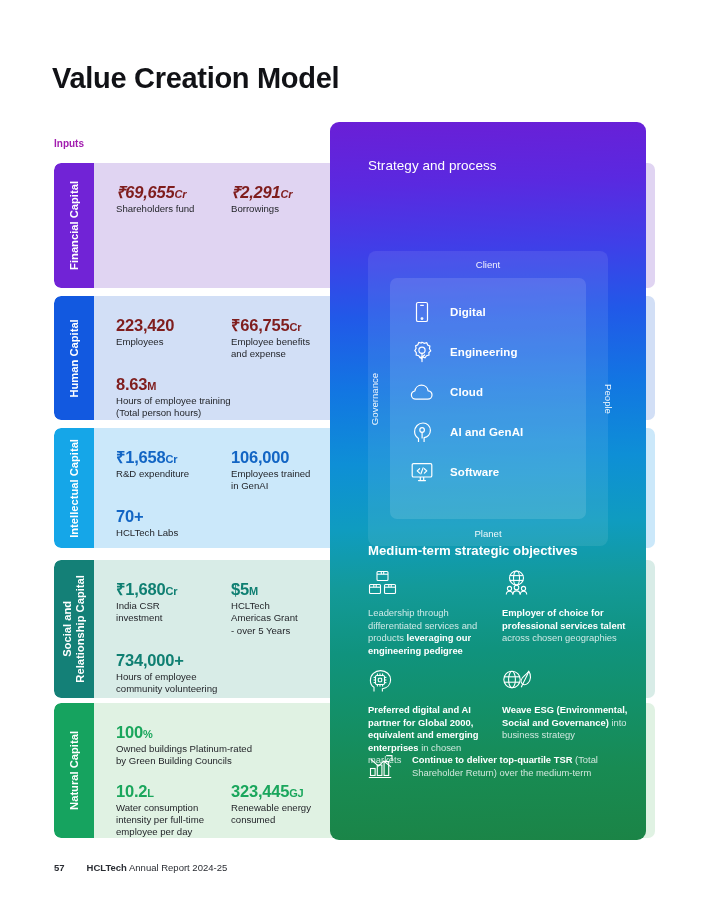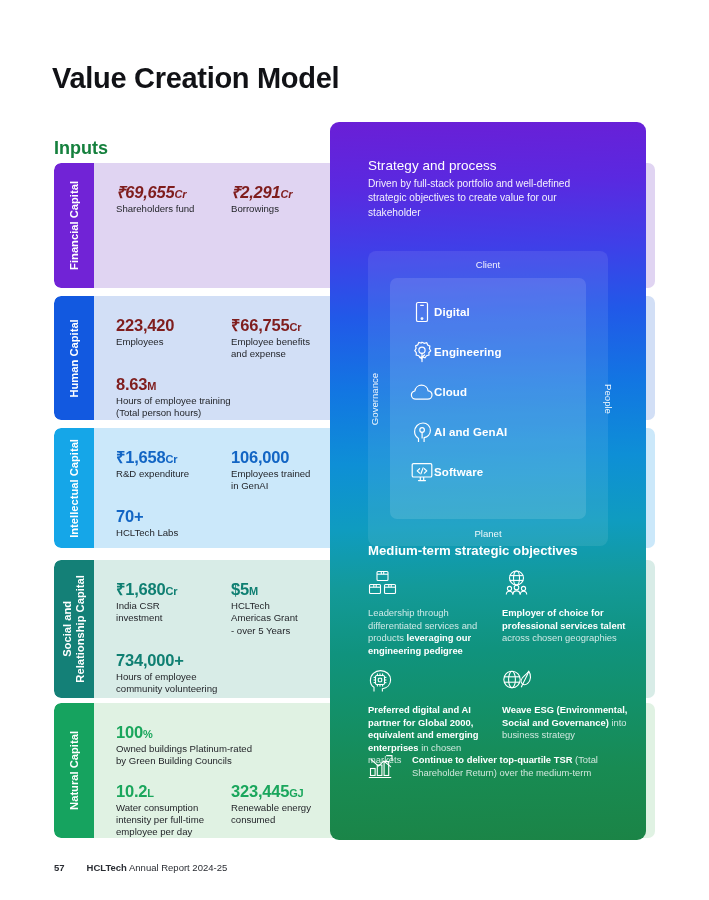--- a/index.html
+++ b/index.html
@@ -12,21 +12,21 @@
   .page { position: relative; width: 709px; height: 900px; background: #fff; padding-left: 48px; }
 
   
   .page-title {
     position: absolute; left: 52px; top: 62px;
     font-size: 29px; font-weight: 700; color: #111216;
     letter-spacing: -0.3px;
   }
   .inputs-label {
     position: absolute; left: 54px; top: 138px;
-    font-size: 18px; font-weight: 700; color: #15803d;
+    font-size: 10px; font-weight: 700; color: #a21caf;
   }
 
   
   .row {
     position: absolute; left: 54px; width: 601px;
     border-radius: 7px; overflow: hidden;
     display: flex;
   }
   .row-tab {
     width: 40px; flex: 0 0 40px;
@@ -144,21 +144,21 @@
   }
   .inner-box {
     position: absolute; left: 22px; top: 27px;
     width: 196px; height: 241px;
     border-radius: 7px;
     background: rgba(255,255,255,0.12);
   }
   .svc-list { position: absolute; left: 0; top: 14px; width: 100%; }
   .svc {
     display: flex; align-items: center;
-    height: 40px; padding-left: 20px; 
+    height: 40px; padding-left: 20px; gap: 16px;
   }
   .svc-ico { width: 24px; height: 24px; flex: 0 0 24px; display: flex; align-items: center; justify-content: center; }
   .svc-ico svg { display: block; }
   .svc-name { font-size: 11.5px; font-weight: 700; letter-spacing: 0.1px; }
 
   
   .mt-title {
     position: absolute; left: 38px; top: 421px;
     font-size: 13.2px; font-weight: 700;
   }
@@ -301,21 +301,20 @@
             </div>
           </div>
           <div class="row-arrow">→</div>
         </div>
       </div>
     </div>
 
   <div class="center-panel">
 
     <div class="cp-title">Strategy and process</div>
-    <div class="cp-sub">Driven by full-stack portfolio and well-defined strategic objectives to create value for our stakeholder</div>
 
     <div class="frame-box">
       <div class="frame-label fl-client">Client</div>
       <div class="frame-label fl-planet">Planet</div>
       <div class="frame-label fl-gov">Governance</div>
       <div class="frame-label fl-people">People</div>
 
       <div class="inner-box">
         <div class="svc-list" id="svc-list">
             <div class="svc">

